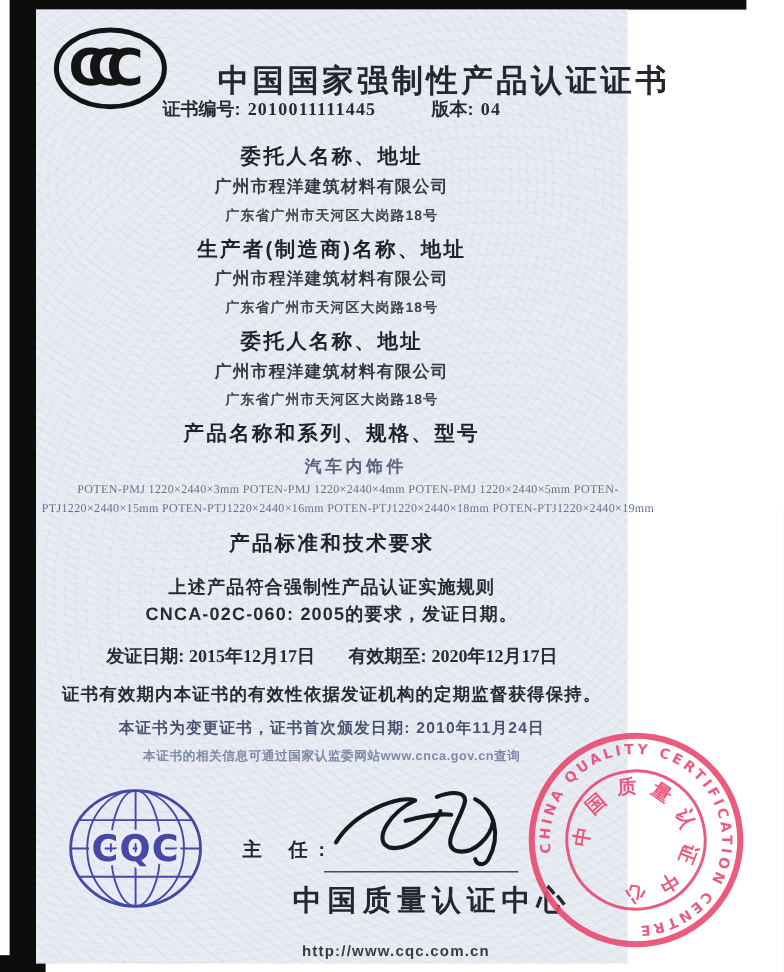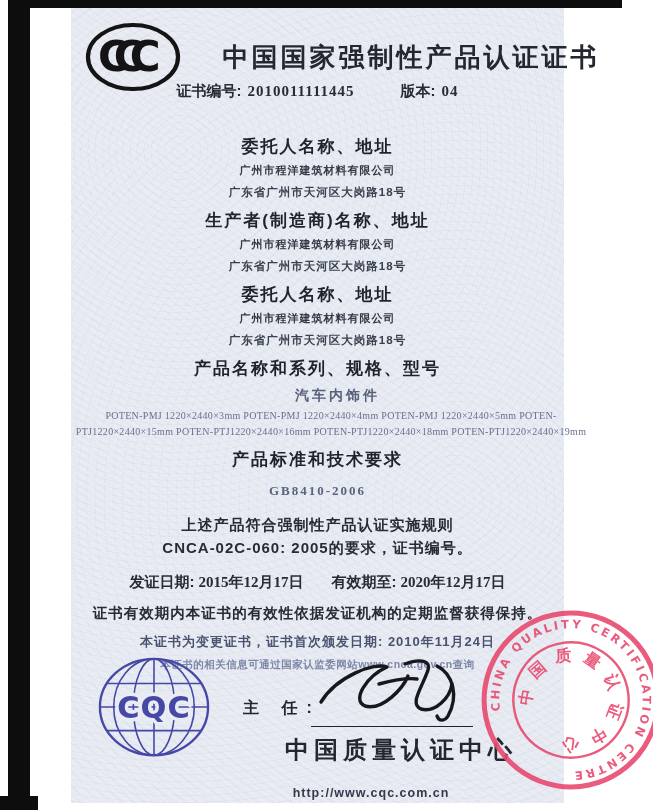--- a/index.html
+++ b/index.html
@@ -15,41 +15,40 @@
 
   
   .paper {
     position:absolute; left:30px; top:8px; width:493px; height:795px;
     background-color:#e9ecf3;
     background-image:
       repeating-radial-gradient(circle at 22% 18%, rgba(110,130,175,.055) 0 1px, transparent 1px 7px),
       repeating-radial-gradient(circle at 78% 62%, rgba(110,130,175,.05) 0 1px, transparent 1px 9px),
       repeating-linear-gradient(35deg, rgba(130,145,185,.045) 0 2px, transparent 2px 6px);
     color:#20252e;
-    margin-left:41px;
   }
 
   .ccc-mark { position:absolute; left:12px; top:12px; width:100px; height:74px; }
 
   .page-title {
-    position:absolute; left:100px; top:32px; width:480px;
+    position:absolute; left:100px; top:42px; width:480px;
     text-align:center; font-size:26px; font-weight:700; letter-spacing:3px; color:#23272f;
   }
 
   .meta-row {
     position:absolute; left:0; top:74px; width:100%;
     display:flex; justify-content:center; gap:46px;
     font-size:15px; font-weight:700; color:#262b34;
   }
   .meta-row .val { font-family:"Liberation Serif", serif; font-weight:600; letter-spacing:1px; margin-left:6px; }
 
-  .body-flow { position:absolute; left:0; top:118px; width:100%; text-align:center; }
+  .body-flow { position:absolute; left:0; top:102px; width:100%; text-align:center; }
 
   .sec-h { font-size:17px; font-weight:700; letter-spacing:2px; color:#1f242c; margin:9px 0 2px; }
-  .company { font-size:11px; font-weight:700; color:#333a46; margin-top:5px; letter-spacing:1px; }
+  .company { font-size:14px; font-weight:700; color:#333a46; margin-top:5px; letter-spacing:1px; }
   .addr { font-size:11.5px; font-weight:600; color:#3a4250; margin:7px 0 3px; letter-spacing:1px; }
 
   .product-name { font-size:14px; color:#58617a; letter-spacing:3px; margin:7px 0 3px; font-weight:600;padding-left:40px; }
   .models {
     font-family:"Liberation Serif", serif; font-size:10px; color:#68718c;
     width:520px; margin:3px auto 0; line-height:1.55; letter-spacing:.3px;text-align:center;
   }
   .standard-val { font-size:13px; color:#5a6480; letter-spacing:2px; margin:12px 0 2px; font-family:"Liberation Serif", serif; font-weight:600; }
 
   .statement { margin-top:14px; font-size:15px; font-weight:700; color:#262b35; line-height:1.55; letter-spacing:1px; }
@@ -114,25 +113,24 @@
 
       <div class="sec-h">委托人名称、地址</div>
       <div class="company">广州市程洋建筑材料有限公司</div>
       <div class="addr">广东省广州市天河区大岗路18号</div>
 
       <div class="sec-h">产品名称和系列、规格、型号</div>
       <div class="product-name">汽车内饰件</div>
       <div class="models">POTEN-PMJ 1220×2440×3mm POTEN-PMJ 1220×2440×4mm POTEN-PMJ 1220×2440×5mm POTEN-PTJ1220×2440×15mm POTEN-PTJ1220×2440×16mm POTEN-PTJ1220×2440×18mm POTEN-PTJ1220×2440×19mm</div>
 
       <div class="sec-h">产品标准和技术要求</div>
-      <div class="standard-val">GB8410-2006</div>
 
       <div class="statement">
         <div>上述产品符合强制性产品认证实施规则</div>
-        <div>CNCA-02C-060: 2005的要求，证书编号。</div>
+        <div>CNCA-02C-060: 2005的要求，发证日期。</div>
       </div>
 
       <div class="dates-row">
         <div>
           <span>发证日期:</span><span class="val">2015年12月17日</span>
         </div>
         <div>
           <span>有效期至:</span><span class="val">2020年12月17日</span>
         </div>
       </div>

